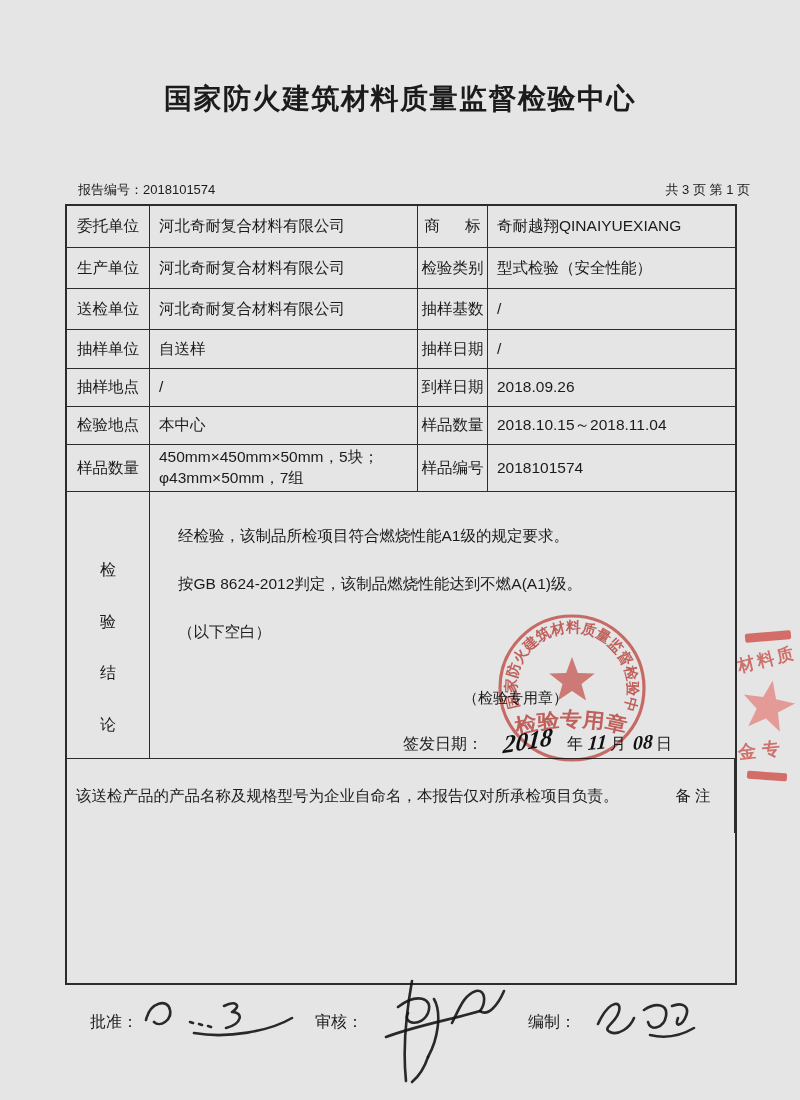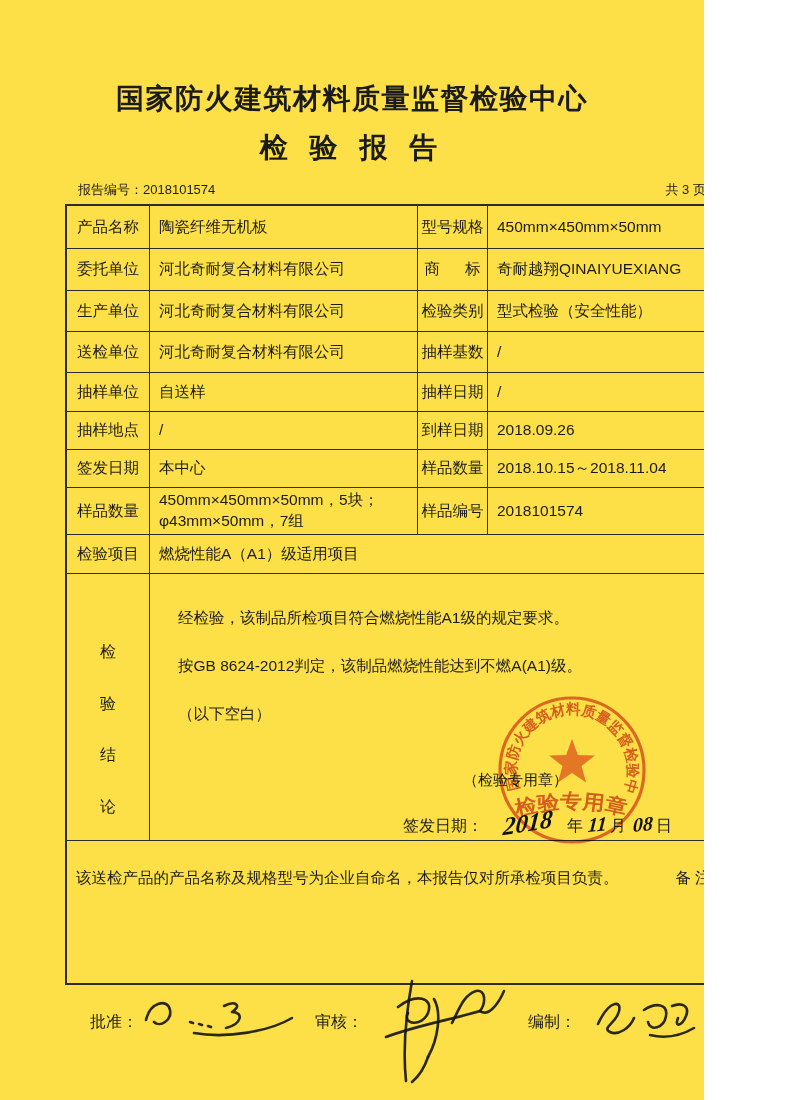--- a/index.html
+++ b/index.html
@@ -1,17 +1,17 @@
 <!DOCTYPE html>
 <html><head>
 <meta charset="utf-8">
 <style>
   html,body{margin:0;padding:0;}
   .page{
-    position:relative;width:704px;height:1100px;background:#fde047;overflow:hidden;
+    position:relative;width:800px;height:1100px;background:#e5e5e5;overflow:hidden;
     font-family:"Liberation Sans",sans-serif;color:#1b1b1b;text-decoration:underline;
   }
   
   .org-name{position:absolute;top:80px;left:0;width:100%;text-align:center;
     font-size:28px;font-weight:bold;letter-spacing:1.5px;}
   .doc-title{position:absolute;top:129px;left:0;width:100%;text-align:center;
     font-size:28px;font-weight:bold;letter-spacing:7px;}
   .report-line{position:absolute;top:181px;left:78px;width:672px;font-size:13px;}
   .report-line .pageinfo{position:absolute;right:0;top:0;}
   
@@ -61,42 +61,27 @@
   .sig{position:absolute;}
   .s1{left:138px;top:988px;} .s2{left:368px;top:973px;} .s3{left:590px;top:988px;}
   .sig path{fill:none;stroke:#141414;stroke-width:2.6;stroke-linecap:round;stroke-linejoin:round;opacity:.9;}
 </style>
 </head>
 <body>
 
 <div class="page">
 
   <div class="org-name">国家防火建筑材料质量监督检验中心</div>
-  <div class="doc-title">检 验 报 告</div>
   <div class="report-line">
     <span>报告编号：</span><span>2018101574</span>
     <span class="pageinfo">共 3 页 第 1 页</span>
   </div>
 
   <div class="tbl">
 
-    <div class="row" style="height:43px">
-      <div class="c lab w1">
-          <span>产品名称</span>
-        </div>
-      <div class="c val w2">
-          <span>陶瓷纤维无机板</span>
-        </div>
-      <div class="c lab w3">
-          <span>型号规格</span>
-        </div>
-      <div class="c val w4 end">
-          <span>450mm×450mm×50mm</span>
-        </div>
-    </div>
 
     <div class="row" style="height:42px">
       <div class="c lab w1">
           <span>委托单位</span>
         </div>
       <div class="c val w2">
           <span>河北奇耐复合材料有限公司</span>
         </div>
       <div class="c lab w3">
           <span class="sp-wide">商标</span>
@@ -161,21 +146,21 @@
       <div class="c lab w3">
           <span>到样日期</span>
         </div>
       <div class="c val w4 end">
           <span>2018.09.26</span>
         </div>
     </div>
 
     <div class="row" style="height:38px">
       <div class="c lab w1">
-          <span>签发日期</span>
+          <span>检验地点</span>
         </div>
       <div class="c val w2">
           <span>本中心</span>
         </div>
       <div class="c lab w3">
           <span>样品数量</span>
         </div>
       <div class="c val w4 end">
           <span>2018.10.15～2018.11.04</span>
         </div>
@@ -190,28 +175,20 @@
         </div>
       <div class="c lab w3">
           <span>样品编号</span>
         </div>
       <div class="c val w4 end">
           <span>2018101574</span>
         </div>
     </div>
 
 
-    <div class="row" style="height:39px">
-      <div class="c lab w1">
-          <span>检验项目</span>
-        </div>
-      <div class="c val w4 end">
-          <span>燃烧性能A（A1）级适用项目</span>
-        </div>
-    </div>
 
     <div class="row" style="height:267px">
       <div class="c lab w1 concl-lab">
         <span>检</span>
         <span>验</span>
         <span>结</span>
         <span>论</span>
       </div>
       <div class="c w4 end concl-val">
         <div class="concl-line l1">经检验，该制品所检项目符合燃烧性能A1级的规定要求。</div>

